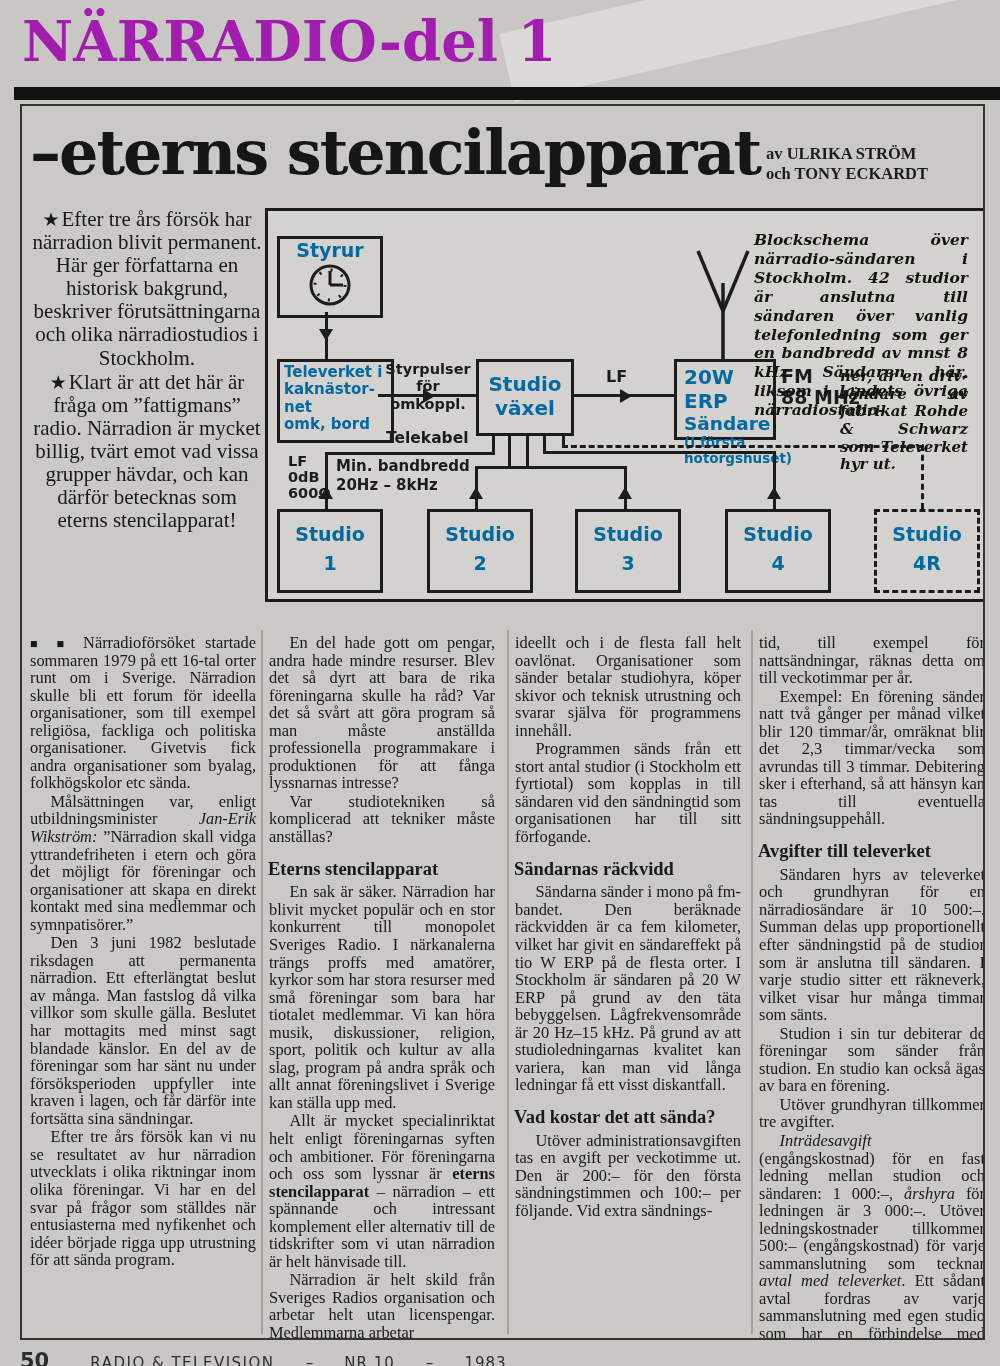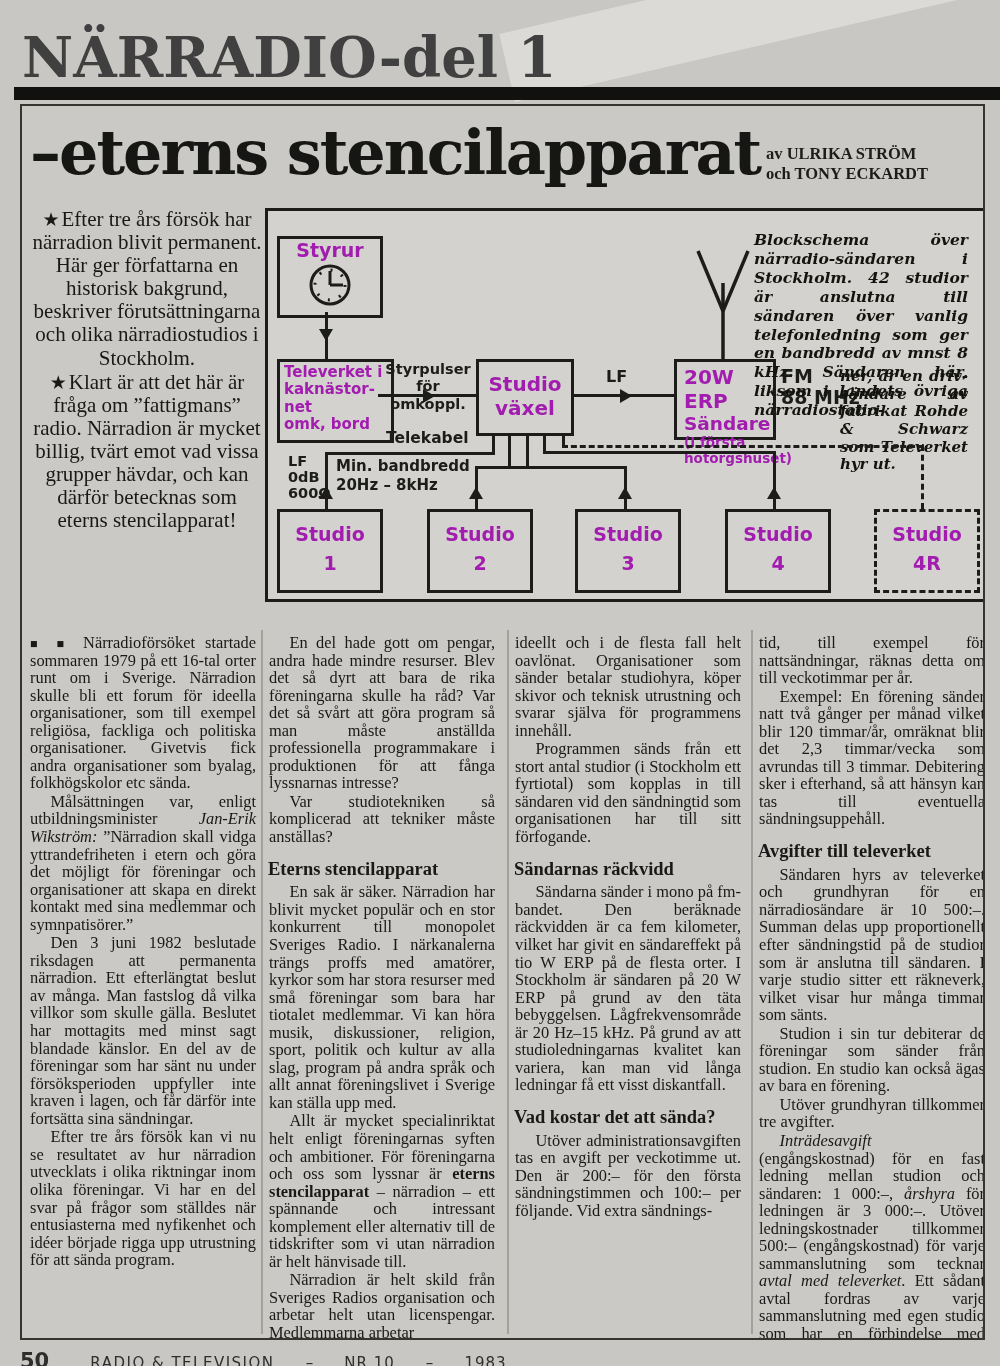--- a/index.html
+++ b/index.html
@@ -1,41 +1,41 @@
 <!DOCTYPE html>
 <html><head>
 <meta charset="utf-8">
 <style>
   html,body{margin:0;padding:0;}
   body{width:1000px;height:1366px;position:relative;overflow:hidden;
        background:#c8c7c3;color:#161614;
        font-family:"Liberation Serif",serif;}
   .streak{position:absolute;right:-60px;top:-30px;width:560px;height:70px;
           background:rgba(238,237,233,0.5);transform:rotate(-13deg);}
-  .kicker{position:absolute;left:22px;top:24px;
+  .kicker{position:absolute;left:22px;top:8px;
           font-family:"DejaVu Serif",serif;font-weight:700;
-          font-size:56px;letter-spacing:0px;color:#404040;white-space:nowrap;}
+          font-size:56px;letter-spacing:0px;color:#a21caf;white-space:nowrap;}
   .blackbar{position:absolute;left:14px;top:87px;width:986px;height:13px;background:#111110;}
   .article{position:absolute;left:20px;top:104px;width:961px;height:1232px;
            border:2px solid #35342f;background:#cac9c5;overflow:hidden;}
   .headline{position:absolute;left:8px;top:10px;
             font-family:"DejaVu Serif",serif;font-weight:800;
             font-size:62px;letter-spacing:-2px;color:#161614;white-space:nowrap;}
   .byline{position:absolute;left:744px;top:38px;width:210px;
           font-weight:700;font-size:16.5px;line-height:1.2;color:#1c1c1a;}
   .intro{position:absolute;left:9px;top:102px;width:232px;
          font-size:21px;line-height:1.1;text-align:left;color:#191917;}
   .intro p{margin:0 0 1px 0;text-align:center;}
   .star{font-size:19px;padding-right:2px;}
 
   
   .diagram{position:absolute;left:243px;top:102px;width:719px;height:388px;
            border:3px solid #1c1c1a;background:#d3d2ce;}
   .dbox{position:absolute;border:3px solid #1c1c1a;
-        font-family:"DejaVu Sans",sans-serif;font-weight:700;color:#a21caf;}
+        font-family:"DejaVu Sans",sans-serif;font-weight:700;color:#0369a1;}
   .pre{white-space:pre-line;}
   .dlabel{position:absolute;font-family:"DejaVu Sans",sans-serif;font-weight:700;color:#1c1c1a;}
   .wire{position:absolute;background:#1c1c1a;}
   .dash-h{position:absolute;border-top:3px dashed #1c1c1a;}
   .dash-v{position:absolute;border-left:3px dashed #1c1c1a;}
   .arr-up{position:absolute;width:0;height:0;
           border-left:7px solid transparent;border-right:7px solid transparent;
           border-bottom:12px solid #1c1c1a;}
   .arr-down{position:absolute;width:0;height:0;
           border-left:7px solid transparent;border-right:7px solid transparent;

